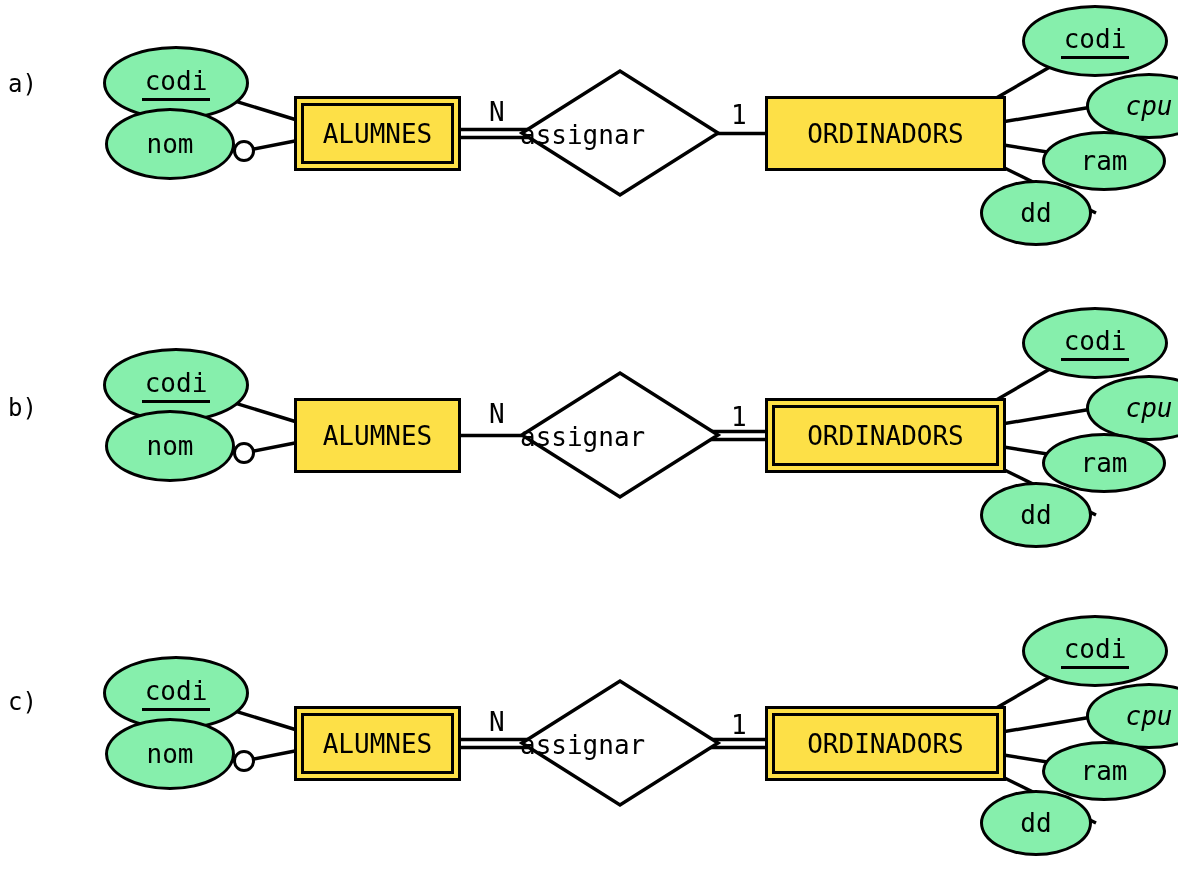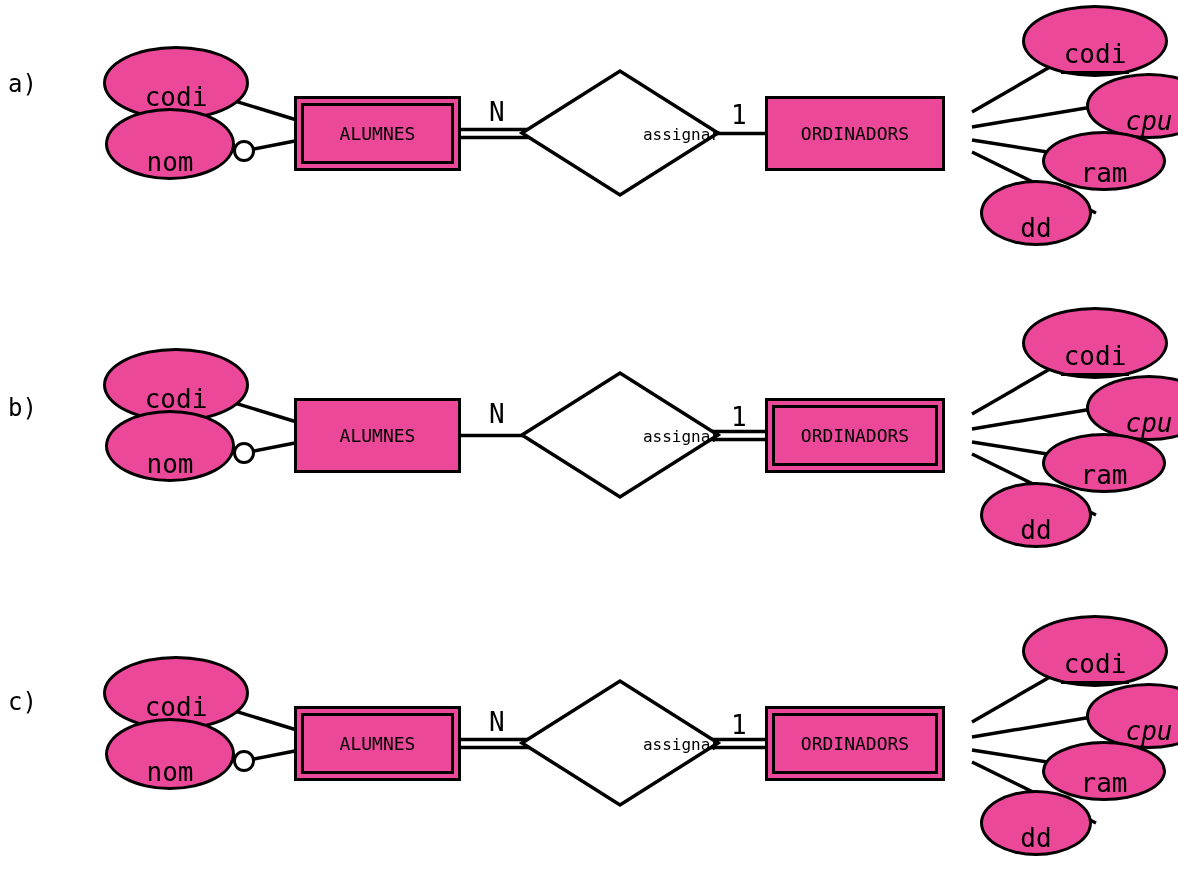--- a/index.html
+++ b/index.html
@@ -25,25 +25,25 @@
     left: 8px;
     font-size: 24px;
     line-height: 28px;
   }
   .row-a .row-label { top: 70px; }
   .row-b .row-label { top: 92px; }
   .row-c .row-label { top: 78px; }
 
   .ellipse {
     position: absolute;
-    background: #ec4899;
+    background: #86efac;
     border: 3.5px solid #000000;
     border-radius: 50%;
     display: flex;
-    align-items: flex-end;
+    align-items: center;
     justify-content: center;
     font-size: 26px;
   }
   .codi-l { left: 103px; top: 46px;  width: 146px; height: 74px; }
   .nom-l  { left: 105px; top: 108px; width: 130px; height: 72px; }
   .codi-r { left: 1022px; top: 5px;   width: 146px; height: 72px; }
   .cpu-r  { left: 1086px; top: 73px;  width: 126px; height: 66px; font-style: italic; }
   .ram-r  { left: 1042px; top: 131px; width: 124px; height: 60px; }
   .dd-r   { left: 980px; top: 180px; width: 112px; height: 66px; }
 
@@ -55,42 +55,42 @@
     width: 22px; height: 22px;
     background: #ffffff;
     border: 3px solid #000000;
     border-radius: 50%;
   }
 
   .entity {
     position: absolute;
     top: 96px;
     height: 75px;
-    background: #ec4899;
+    background: #fde047;
     border: 3.5px solid #000000;
     display: flex;
     align-items: center;
     justify-content: center;
-    font-size: 18px;
+    font-size: 26px;
   }
   .entity.double::before {
     content: "";
     position: absolute;
     inset: 4px;
     border: 3.5px solid #000000;
   }
   .entity-left  { left: 294px; width: 167px; }
-  .entity-right { left: 765px; width: 180px; }
+  .entity-right { left: 765px; width: 241px; }
 
   .rel-label {
     position: absolute;
     left: 520px; top: 120px;
     width: 200px;
-    text-align: right;
-    font-size: 16px;
+    text-align: left;
+    font-size: 26px;
     line-height: 30px;
   }
   .card {
     position: absolute;
     font-size: 26px;
     line-height: 26px;
   }
   .card-n { left: 489px; top: 99px; }
   .card-1 { left: 731px; top: 102px; }
 </style>

